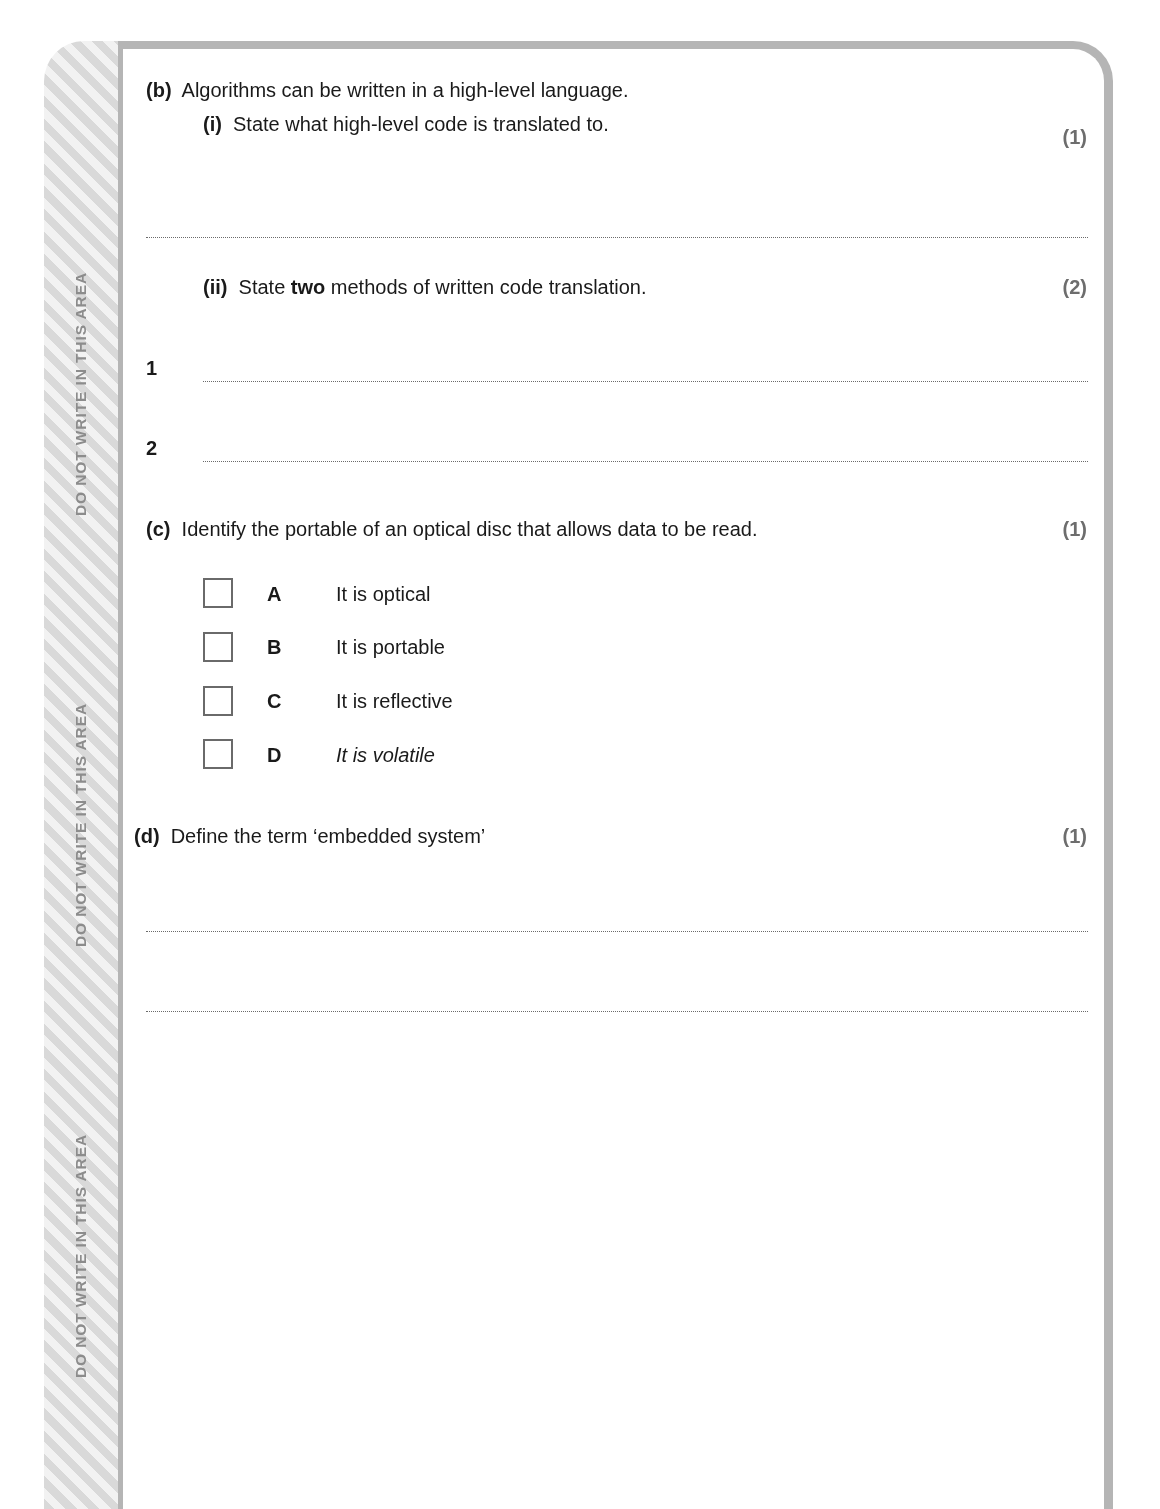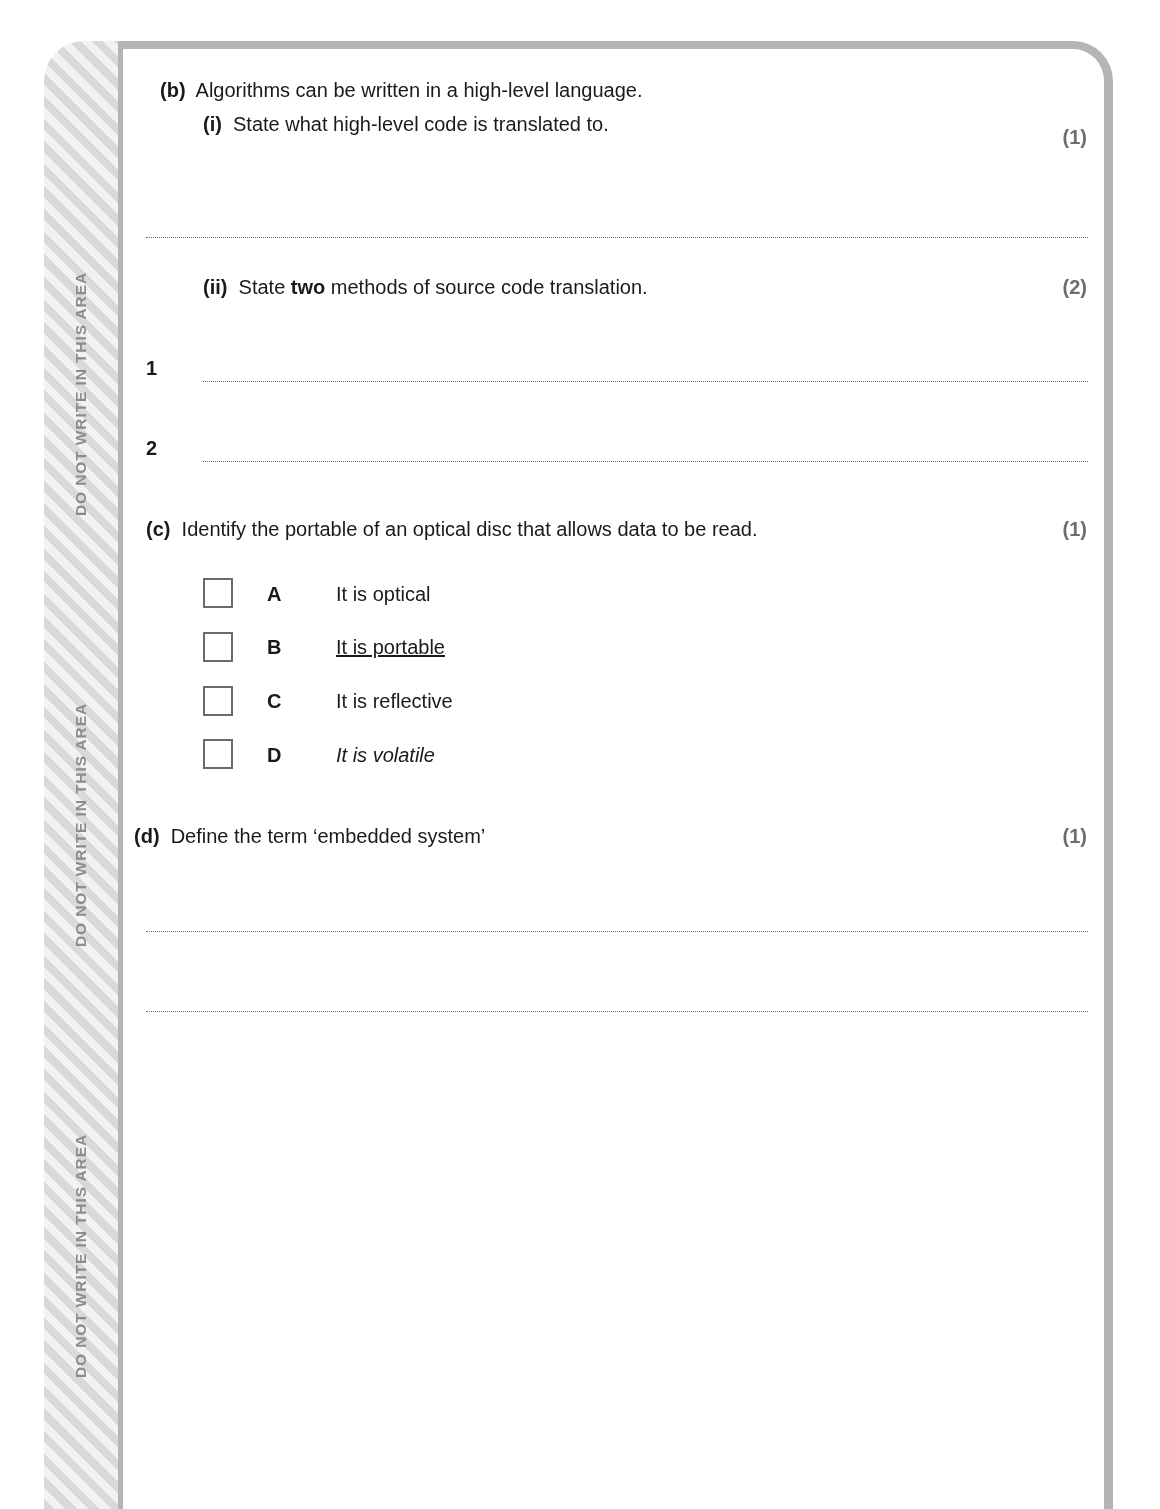--- a/index.html
+++ b/index.html
@@ -41,56 +41,56 @@
 </head>
 <body>
 
 <div class="stripe-col"></div>
 <div class="frame"></div>
 
 <div class="side-text" style="top:394px;">DO NOT WRITE IN THIS AREA</div>
 <div class="side-text" style="top:825px;">DO NOT WRITE IN THIS AREA</div>
 <div class="side-text" style="top:1256px;">DO NOT WRITE IN THIS AREA</div>
 
-<div class="t" style="left:160px; top:78px;">
+<div class="t" style="left:146px; top:78px;">
   <span class="b">(b)</span>&nbsp;
   <span>Algorithms can be written in a high-level language.</span>
 </div>
 
 <div class="t" style="left:203px; top:112px;">
   <span class="b">(i)</span>&nbsp;
   <span>State what high-level code is translated to.</span>
 </div>
 <div class="marks" style="top:125px;">(1)</div>
 <div class="dotline" style="left:146px; top:237px; width:942px;"></div>
 
 <div class="t" style="left:203px; top:275px;">
   <span class="b">(ii)</span>&nbsp;
-  <span>State </span><span class="b">two</span><span> methods of source code translation.</span>
+  <span>State </span><span class="b">two</span><span> methods of written code translation.</span>
 </div>
 <div class="marks" style="top:275px;">(2)</div>
 
 <div class="t b" style="left:146px; top:356px;">1</div>
 <div class="dotline" style="left:203px; top:381px; width:885px;"></div>
 <div class="t b" style="left:146px; top:436px;">2</div>
 <div class="dotline" style="left:203px; top:461px; width:885px;"></div>
 
 <div class="t" style="left:146px; top:517px;">
   <span class="b">(c)</span>&nbsp;
   <span>Identify the portable of an optical disc that allows data to be read.</span>
 </div>
 <div class="marks" style="top:517px;">(1)</div>
 
 <div class="cb" style="top:578px;"></div>
 <div class="opt-letter" style="top:582px;">A</div>
 <div class="opt-text" style="top:582px;">It is optical</div>
 
 <div class="cb" style="top:632px;"></div>
 <div class="opt-letter" style="top:635px;">B</div>
-<div class="opt-text" style="top:635px;text-decoration:underline;">It is portable</div>
+<div class="opt-text" style="top:635px;">It is portable</div>
 
 <div class="cb" style="top:686px;"></div>
 <div class="opt-letter" style="top:689px;">C</div>
 <div class="opt-text" style="top:689px;">It is reflective</div>
 
 <div class="cb" style="top:739px;"></div>
 <div class="opt-letter" style="top:743px;">D</div>
 <div class="opt-text" style="top:743px;font-style:italic;">It is volatile</div>
 
 <div class="t" style="left:134px; top:824px;">

